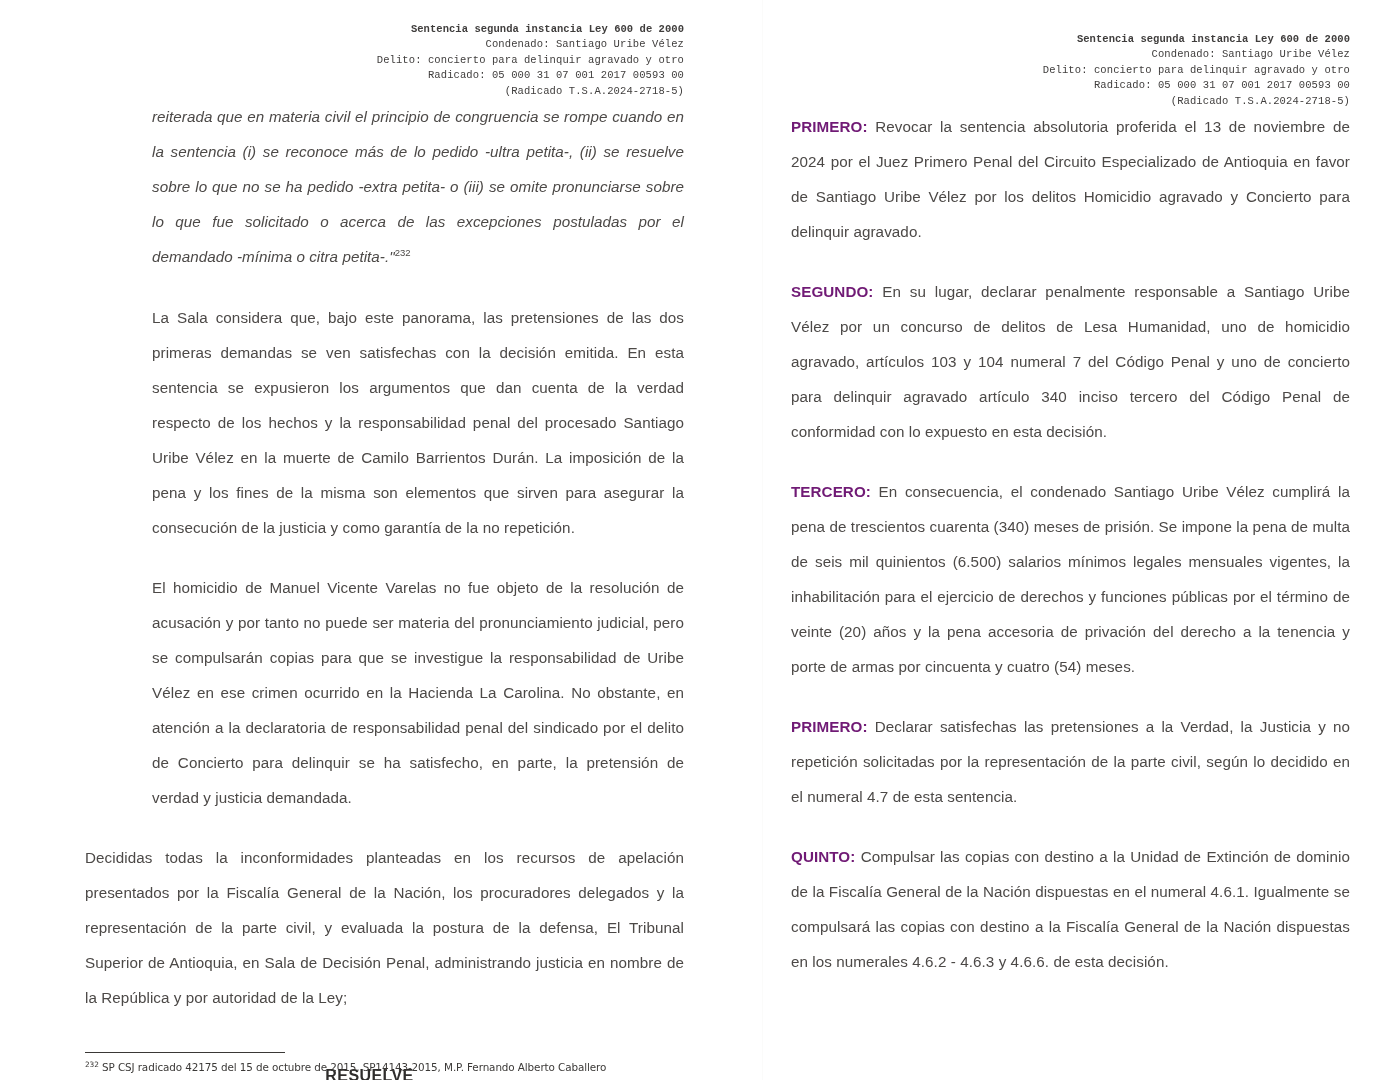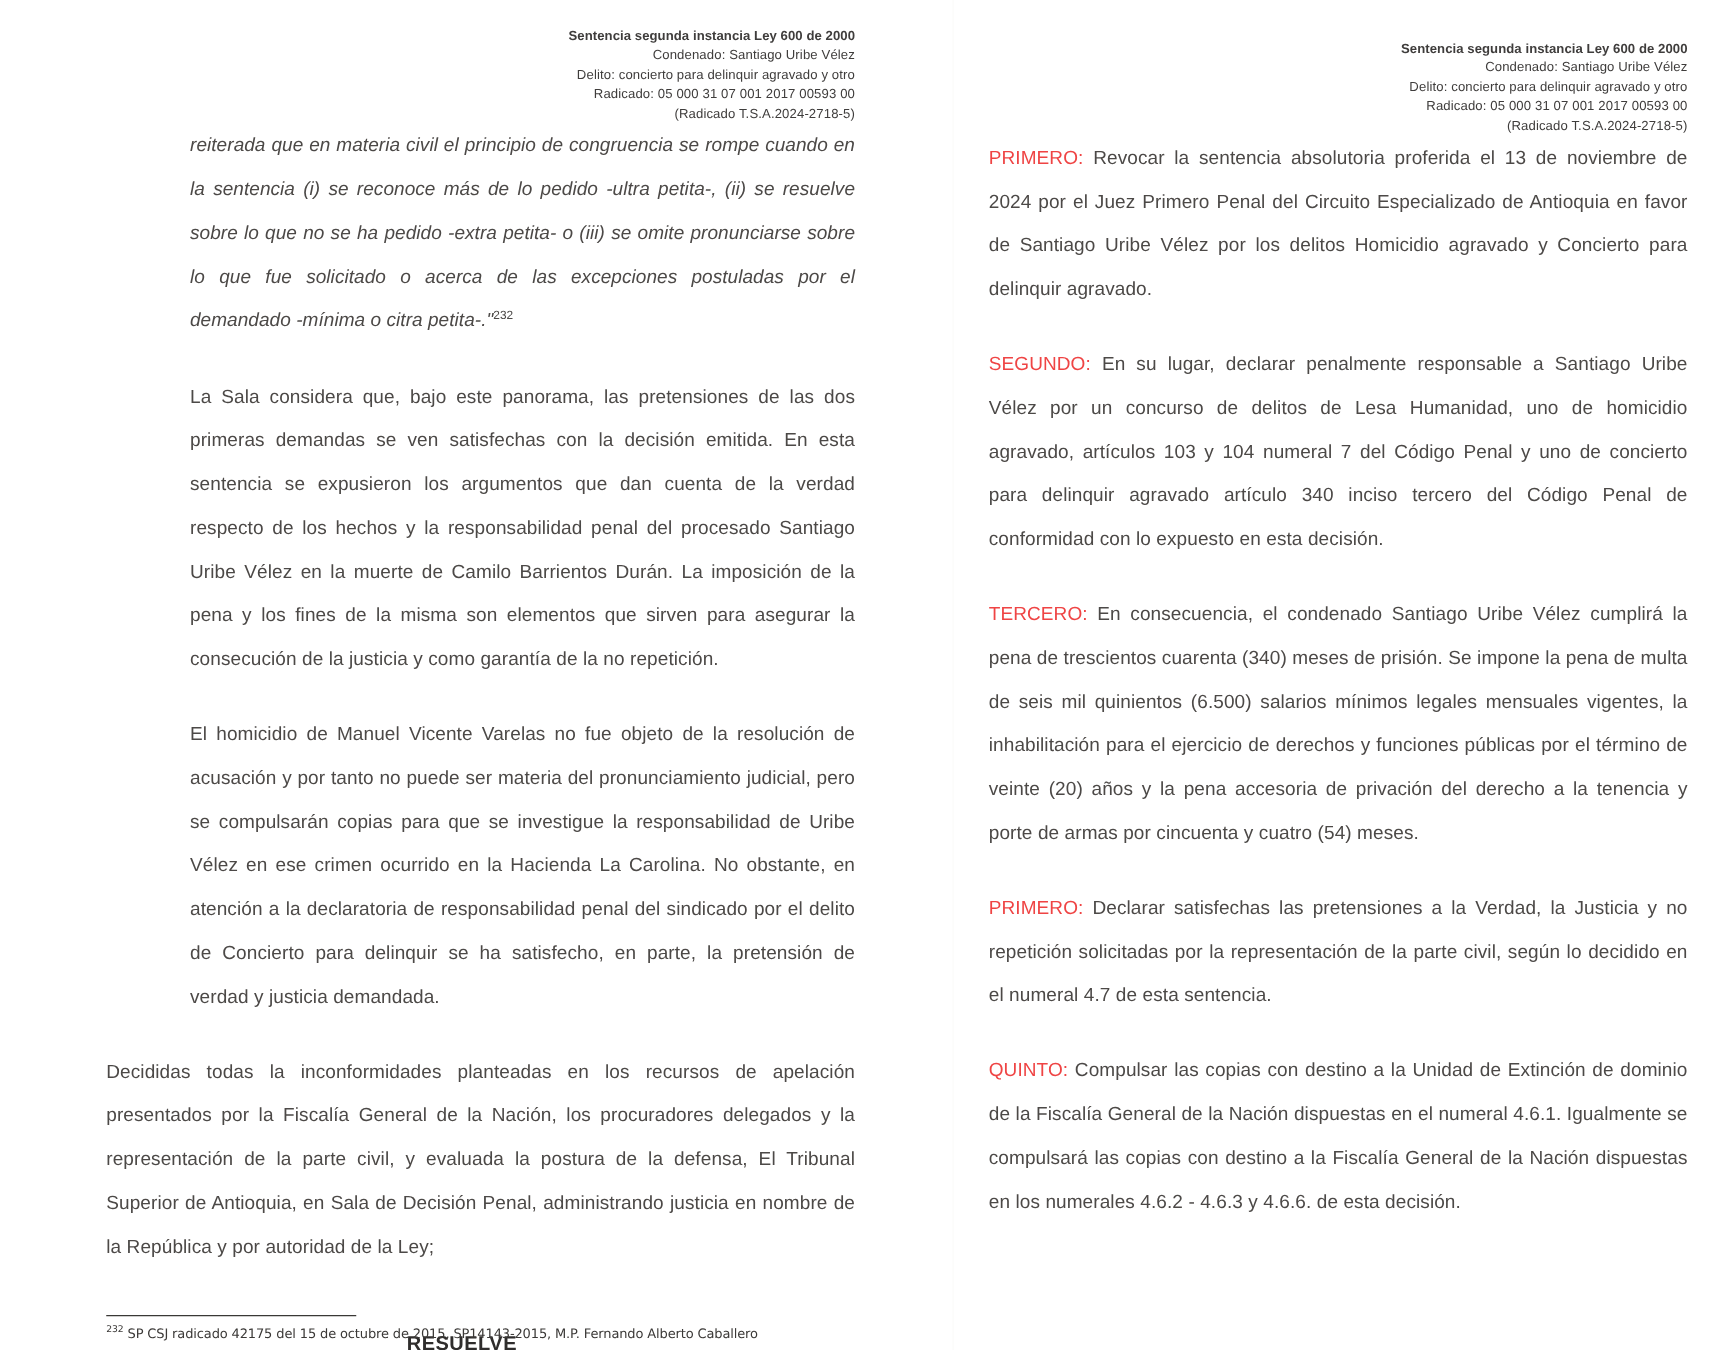--- a/index.html
+++ b/index.html
@@ -41,20 +41,21 @@
     border-left: 1px solid #fbfbfa;
   }
 
   
   .doc-header {
     text-align: right;
     font-size: 10.5px;
     line-height: 15.4px;
     color: #3f3d3c;
     letter-spacing: 0.1px;
+    font-family: Liberation Mono, monospace;
   }
   .page-left .doc-header {
     padding: 22px 78px 0 0;
   }
   .page-right .doc-header {
     padding: 32px 35px 0 0;
   }
   .doc-header .hdr-title {
     font-weight: bold;
     letter-spacing: 0.05px;
@@ -117,22 +118,22 @@
 
   
   .res-item {
     margin: 0 0 25px 0;
     font-size: 15.2px;
     line-height: 35px;
     text-align: justify;
     letter-spacing: 0.08px;
   }
   .res-item .res-label {
-    font-weight: normal;
-    color: #ef4444;
+    font-weight: bold;
+    color: #701a75;
   }
 
   
   .footnote-zone {
     position: absolute;
     left: 85px;
     bottom: 6px;
     width: 600px;
   }
   .footnote-rule {

